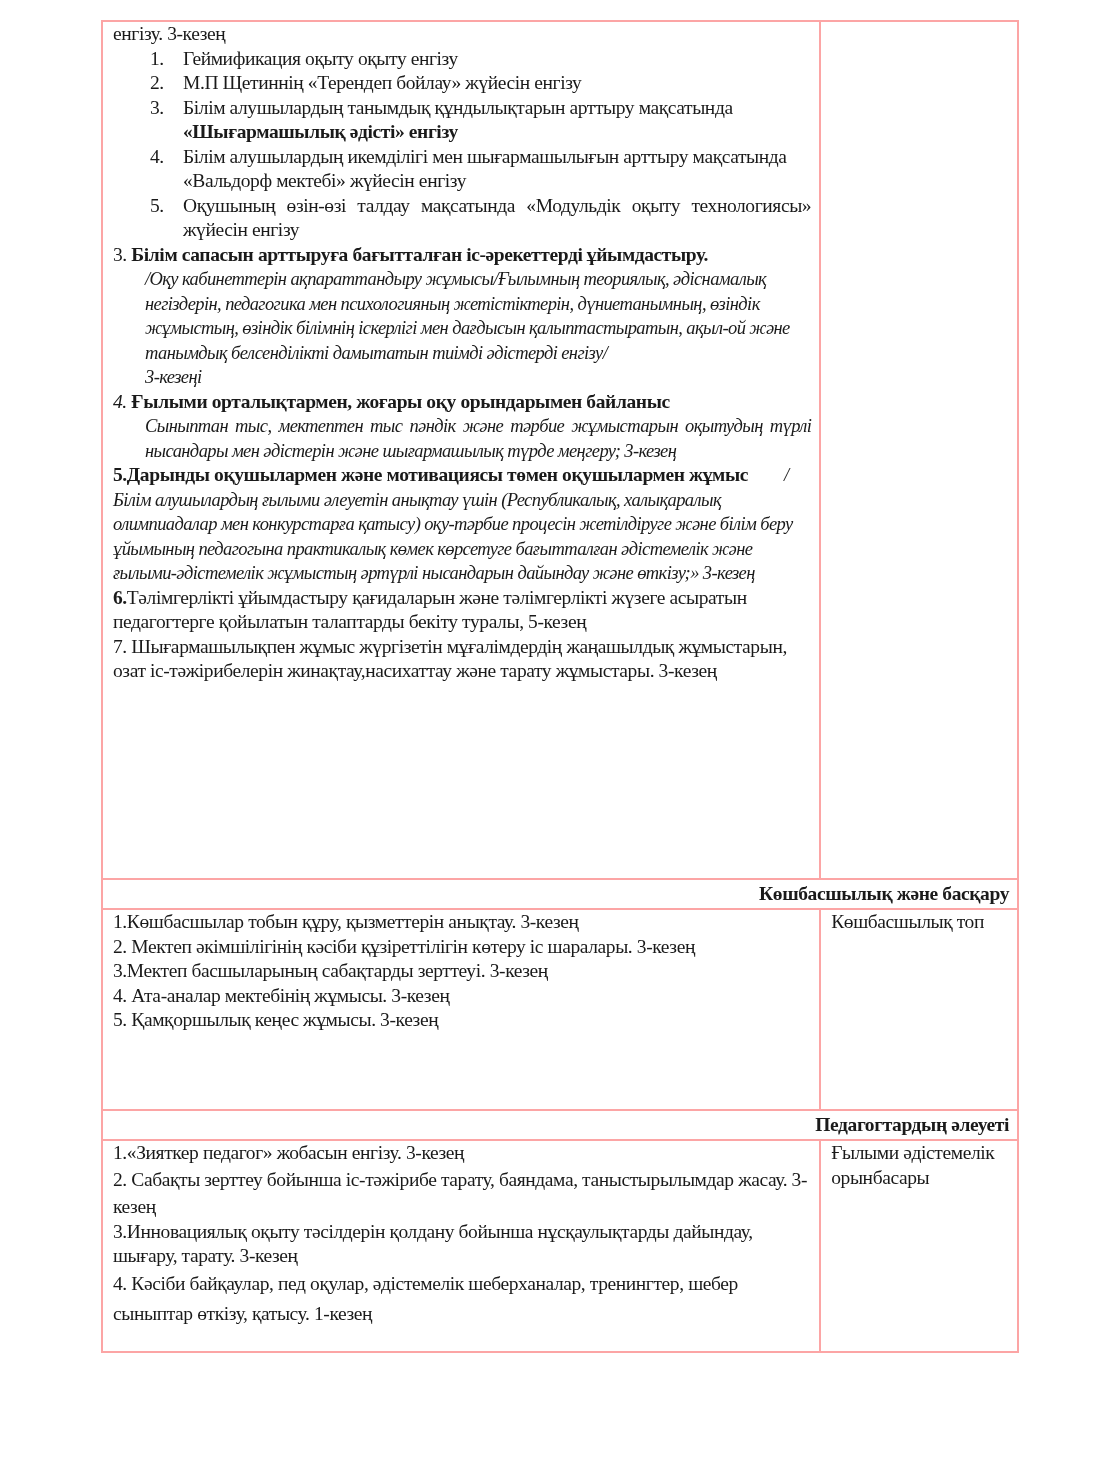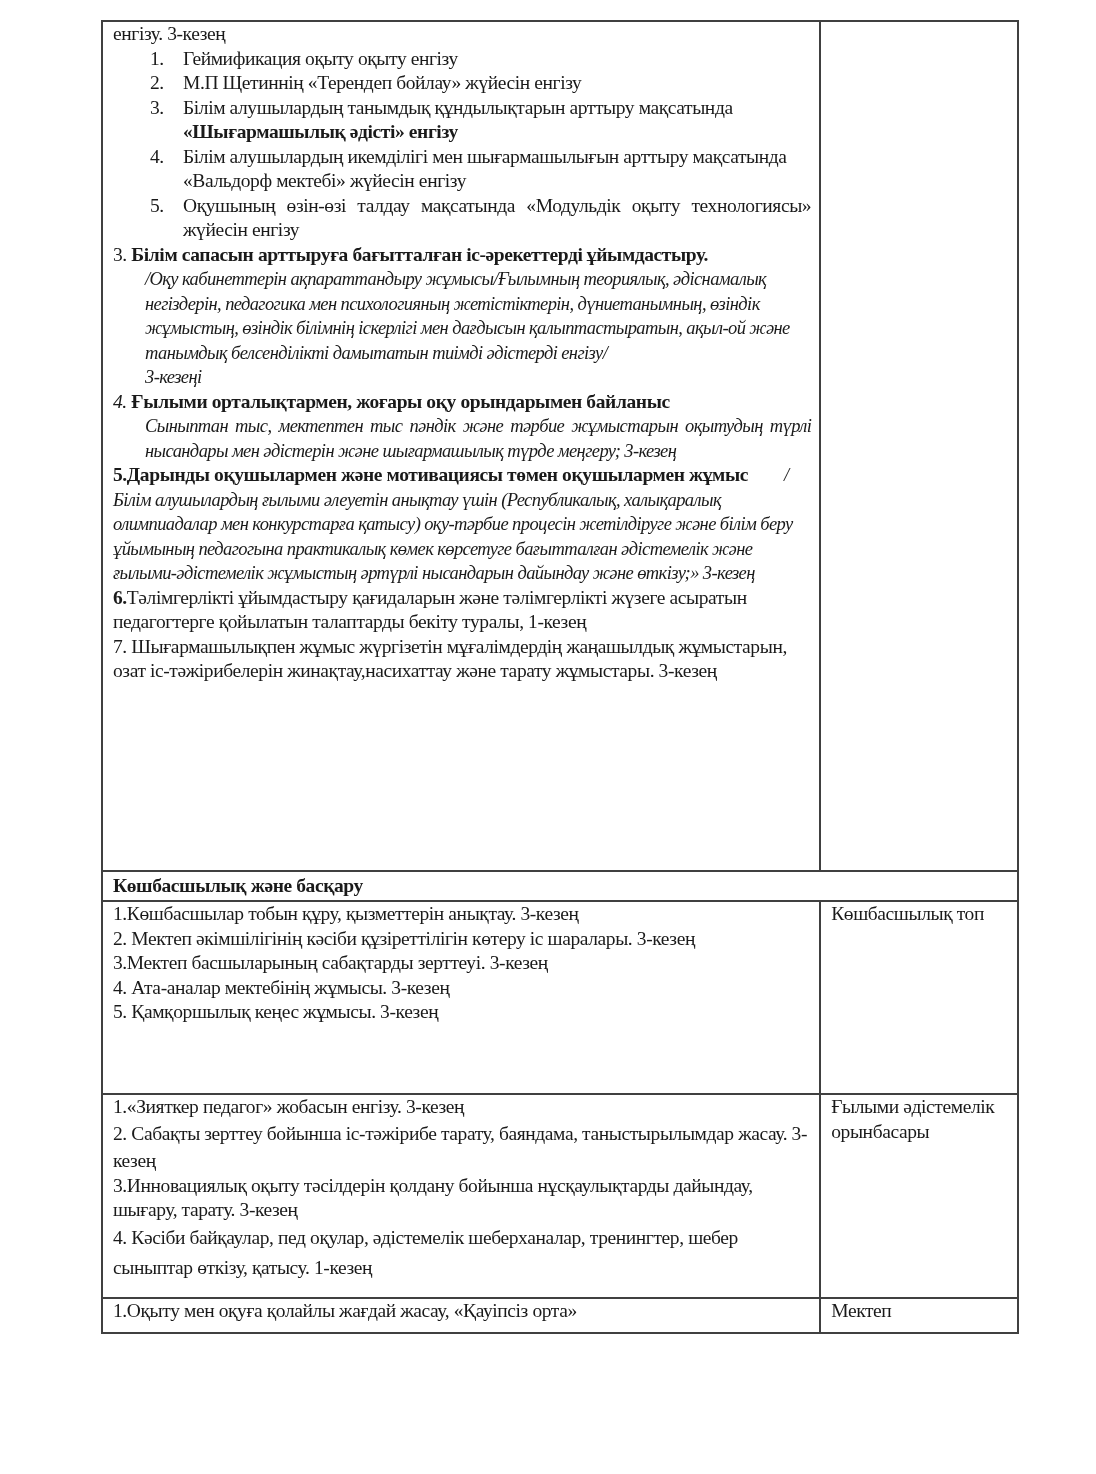--- a/index.html
+++ b/index.html
@@ -8,31 +8,31 @@
       font-family: "Liberation Serif", "DejaVu Serif", serif;
       color: #1a1a1a;
     }
     .page-table {
       position: absolute; left: 101px; top: 20px;
       width: 918px;
       border-collapse: collapse;
       table-layout: fixed;
     }
     .page-table td {
-      border: 2px solid #404040;
+      border: 2px solid #fca5a5;
       vertical-align: top;
-      padding: 0 8px 4px 10px;
+      padding: 0 8px 12px 10px;
       font-size: 19.5px;
       line-height: 24.5px;
       letter-spacing: -0.4px;
     }
     .col-main { width: 690px; }
     .col-side { width: 190px; }
     .section-header td {
-      text-align: left; font-weight: bold;
+      text-align: right; font-weight: bold;
       padding-top: 0; padding-bottom: 0;
       height: 28px; line-height: 28px;
     }
     .num-list { margin: 0; padding: 0; list-style: none; }
     .num-list li { display: flex; }
     .num-list .n { width: 33px; margin-left: 37px; flex: none; }
     .num-list .t { flex: 1; }
     .italic-block { font-style: italic; font-size: 18.5px; letter-spacing: -0.6px; margin-left: 32px; }
     .justify { text-align: justify; }
     .b { font-weight: bold; }
@@ -92,21 +92,21 @@
         <span class="i">4.</span>
         <span class="b">Ғылыми орталықтармен, жоғары оқу орындарымен байланыс</span>
         <span class="line italic-block justify">Сыныптан тыс, мектептен тыс пәндік және тәрбие жұмыстарын оқытудың түрлі нысандары мен әдістерін және шығармашылық түрде меңгеру; 3-кезең</span>
       </div>
 
       <div>
         <span class="b">5.Дарынды оқушылармен  және мотивациясы төмен оқушылармен жұмыс</span><span class="italic-block"> /Білім алушылардың ғылыми әлеуетін анықтау үшін (Республикалық, халықаралық олимпиадалар мен конкурстарға қатысу) оқу-тәрбие процесін жетілдіруге және білім беру ұйымының педагогына практикалық көмек көрсетуге бағытталған әдістемелік және ғылыми-әдістемелік жұмыстың әртүрлі нысандарын дайындау және өткізу;» 3-кезең</span>
       </div>
 
       <div>
-        <span class="b">6.</span><span>Тәлімгерлікті ұйымдастыру қағидаларын және тәлімгерлікті жүзеге асыратын педагогтерге  қойылатын талаптарды бекіту туралы, 1-кезең</span>
+        <span class="b">6.</span><span>Тәлімгерлікті ұйымдастыру қағидаларын және тәлімгерлікті жүзеге асыратын педагогтерге  қойылатын талаптарды бекіту туралы, 5-кезең</span>
       </div>
 
       <div>
         <span>7. Шығармашылықпен  жұмыс жүргізетін мұғалімдердің  жаңашылдық жұмыстарын, озат  іс-тәжірибелерін жинақтау,насихаттау және тарату жұмыстары. 3-кезең</span>
       </div>
     </td>
     <td></td>
   </tr>
 
   <tr class="section-header">
@@ -116,30 +116,27 @@
     <td class="cell-lead loose">
       <span class="line">1.Көшбасшылар тобын құру, қызметтерін анықтау. 3-кезең</span>
       <span class="line">2. Мектеп әкімшілігінің кәсіби құзіреттілігін көтеру іс шаралары. 3-кезең</span>
       <span class="line">3.Мектеп басшыларының сабақтарды зерттеуі. 3-кезең</span>
       <span class="line">4. Ата-аналар мектебінің жұмысы. 3-кезең</span>
       <span class="line">5. Қамқоршылық  кеңес жұмысы. 3-кезең</span>
     </td>
     <td class="loose">Көшбасшылық топ</td>
   </tr>
 
+  <tr class="section-header">
+    <td colspan="2">Педагогтардың әлеуеті</td>
+  </tr>
   <tr>
     <td class="cell-ped">
       <span class="line">1.«Зияткер педагог» жобасын енгізу. 3-кезең</span>
       <span class="line" style="line-height:27px">2. Сабақты зерттеу бойынша іс-тәжірибе тарату, баяндама, таныстырылымдар жасау. 3-кезең</span>
       <span class="line">3.Инновациялық оқыту тәсілдерін қолдану бойынша нұсқаулықтарды дайындау, шығару, тарату. 3-кезең</span>
       <span class="line" style="line-height:30px">4. Кәсіби байқаулар, пед оқулар, әдістемелік шеберханалар, тренингтер, шебер сыныптар өткізу, қатысу. 1-кезең</span>
     </td>
     <td class="side-text">Ғылыми әдістемелік орынбасары</td>
   </tr>
 
-  <tr>
-    <td class="cell-health">
-      <span class="line">1.Оқыту мен оқуға қолайлы жағдай жасау, «Қауіпсіз орта»</span>
-    </td>
-    <td>Мектеп</td>
-  </tr>
 </tbody>
   </table>
 
 </body></html>

